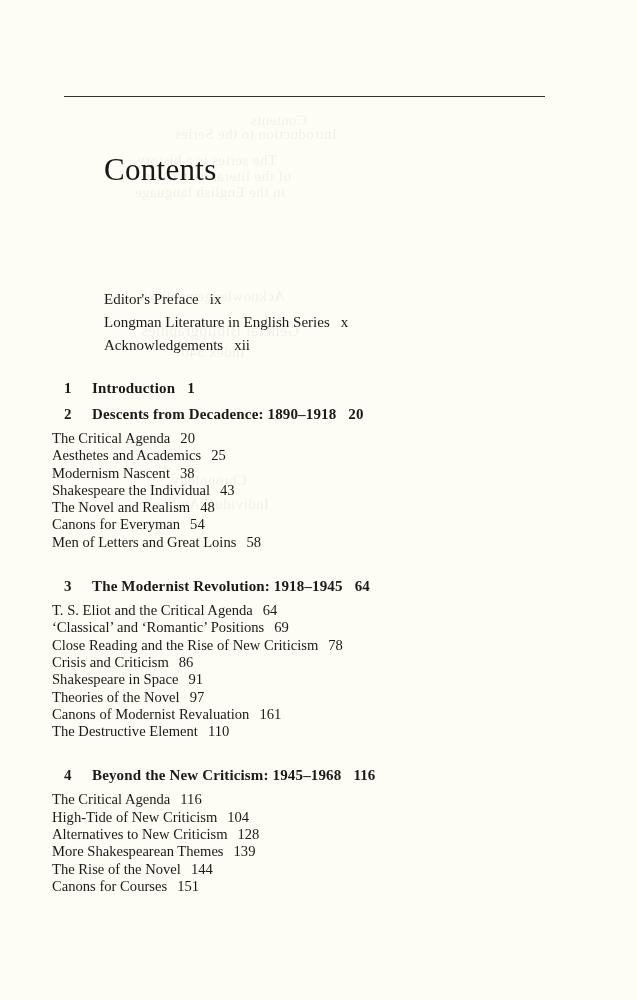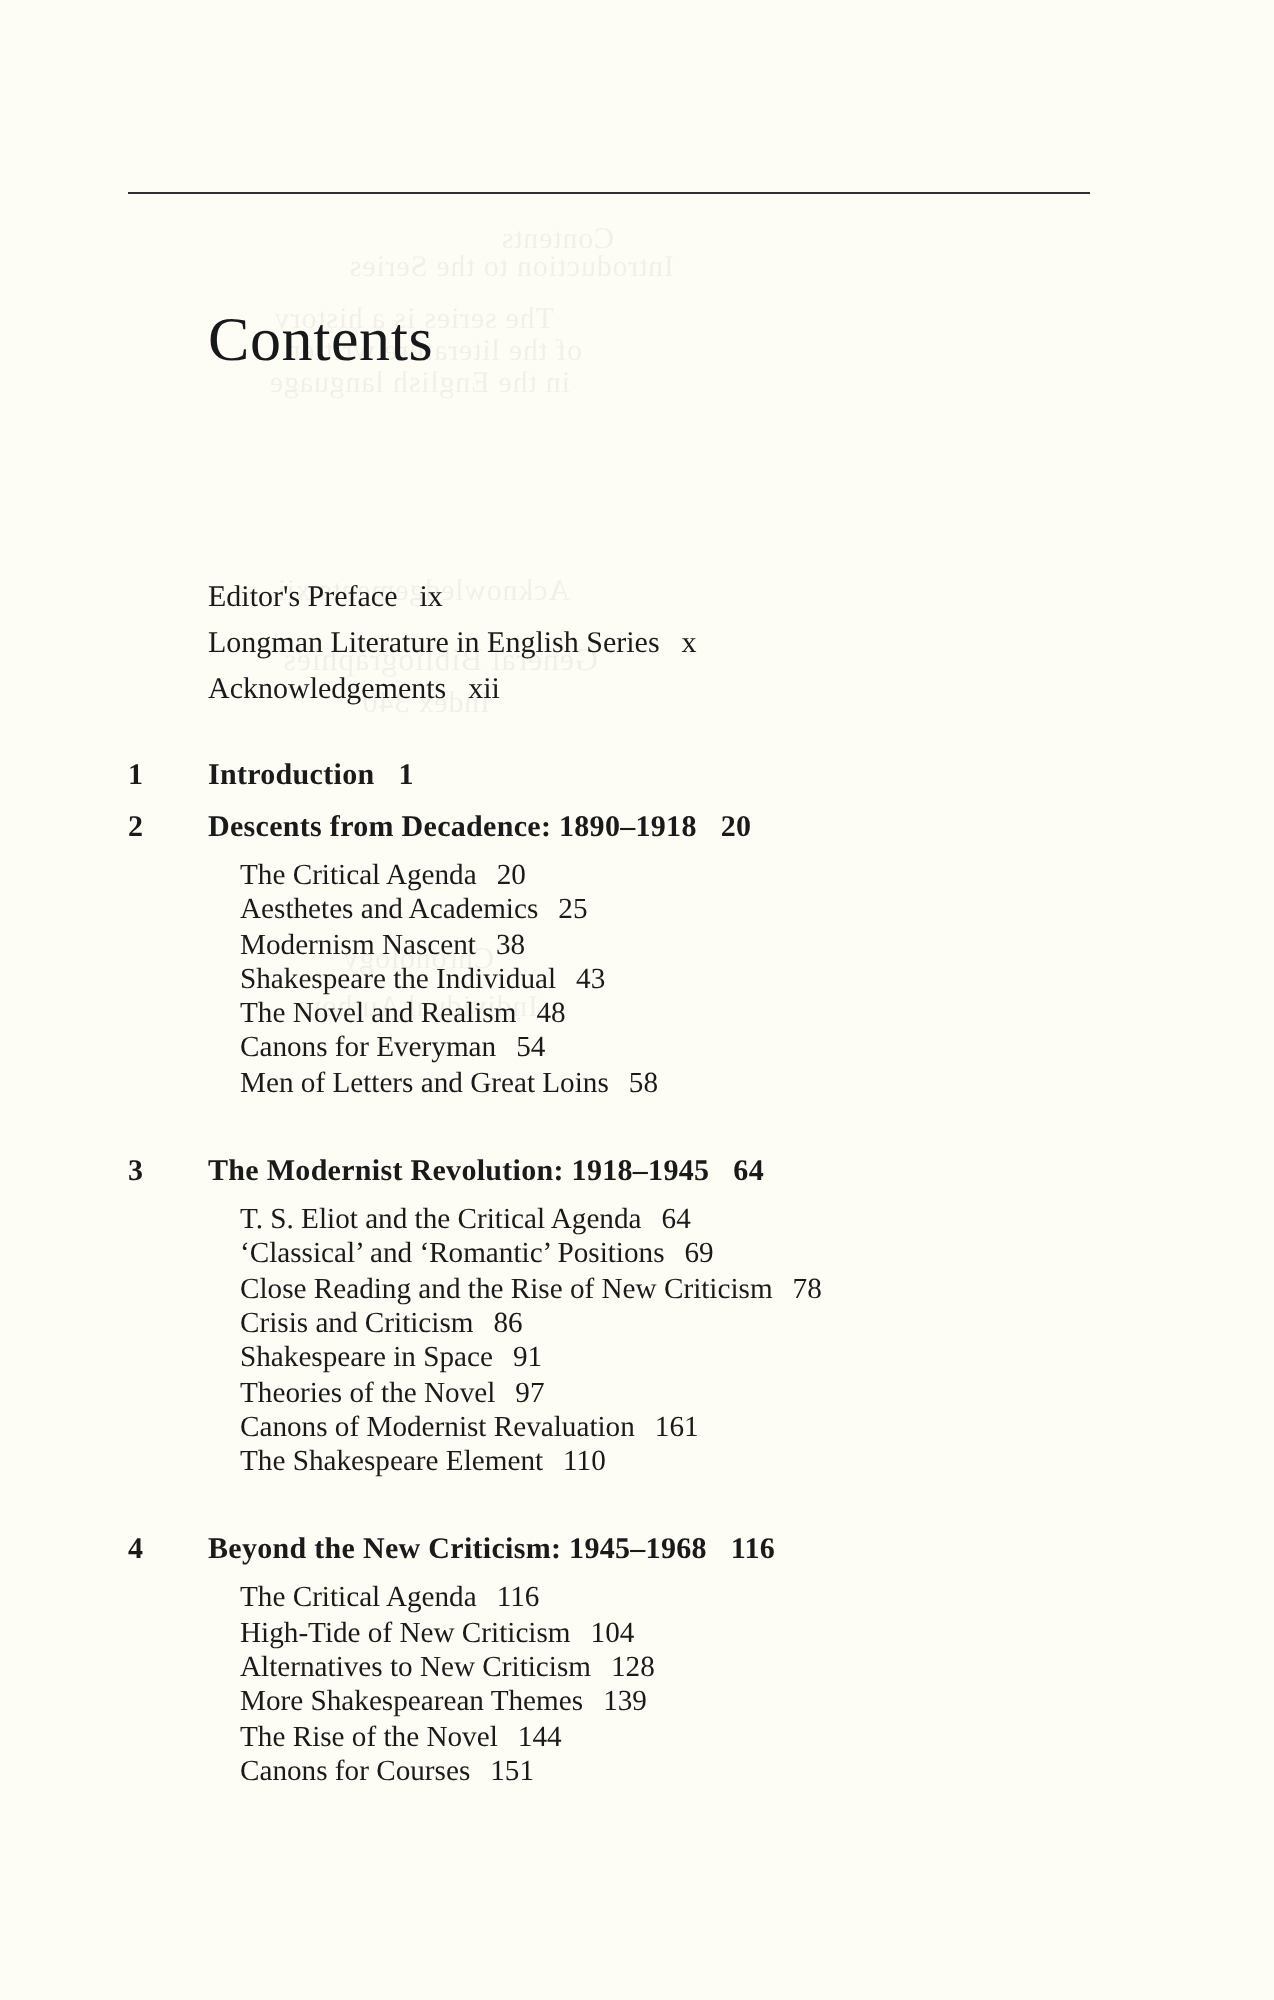--- a/index.html
+++ b/index.html
@@ -98,31 +98,31 @@
     letter-spacing: 0.15px;
   }
   .chap-num {
     position: absolute;
     left: 64px;
     top: 0;
     font-weight: bold;
   }
   .chap-title {
     position: absolute;
-    left: 104px;
+    left: 92px;
     top: 0;
     font-weight: bold;
     text-align: center;
   }
   .chap-title .folio {
     padding-left: 12px;
   }
 
   .sections {
-    padding-left: 120px;
+    padding-left: 52px;
   }
   .sec-row {
     height: 17.3px;
     font-size: 14.6px;
     line-height: 17.3px;
     white-space: nowrap;
   }
   .sec-row .folio {
     padding-left: 10px;
   }
@@ -194,21 +194,21 @@
           </div>
           <div class="gap-head-to-sec"></div>
           <div class="sections">
             <div class="sec-row"><span>T. S. Eliot and the Critical Agenda</span><span class="folio">64</span></div>
             <div class="sec-row"><span>‘Classical’ and ‘Romantic’ Positions</span><span class="folio">69</span></div>
             <div class="sec-row"><span>Close Reading and the Rise of New Criticism</span><span class="folio">78</span></div>
             <div class="sec-row"><span>Crisis and Criticism</span><span class="folio">86</span></div>
             <div class="sec-row"><span>Shakespeare in Space</span><span class="folio">91</span></div>
             <div class="sec-row"><span>Theories of the Novel</span><span class="folio">97</span></div>
             <div class="sec-row"><span>Canons of Modernist Revaluation</span><span class="folio">161</span></div>
-            <div class="sec-row"><span>The Shakespeare Element</span><span class="folio">110</span></div>
+            <div class="sec-row"><span>The Destructive Element</span><span class="folio">110</span></div>
           </div>
         </div>
         <div class="gap-between-chap"></div>
         <div class="chapter">
           <div class="chap-head">
             <span class="chap-num">4</span>
             <span class="chap-title"><span>Beyond the New Criticism: 1945–1968</span><span class="folio">116</span></span>
           </div>
           <div class="gap-head-to-sec"></div>
           <div class="sections">

